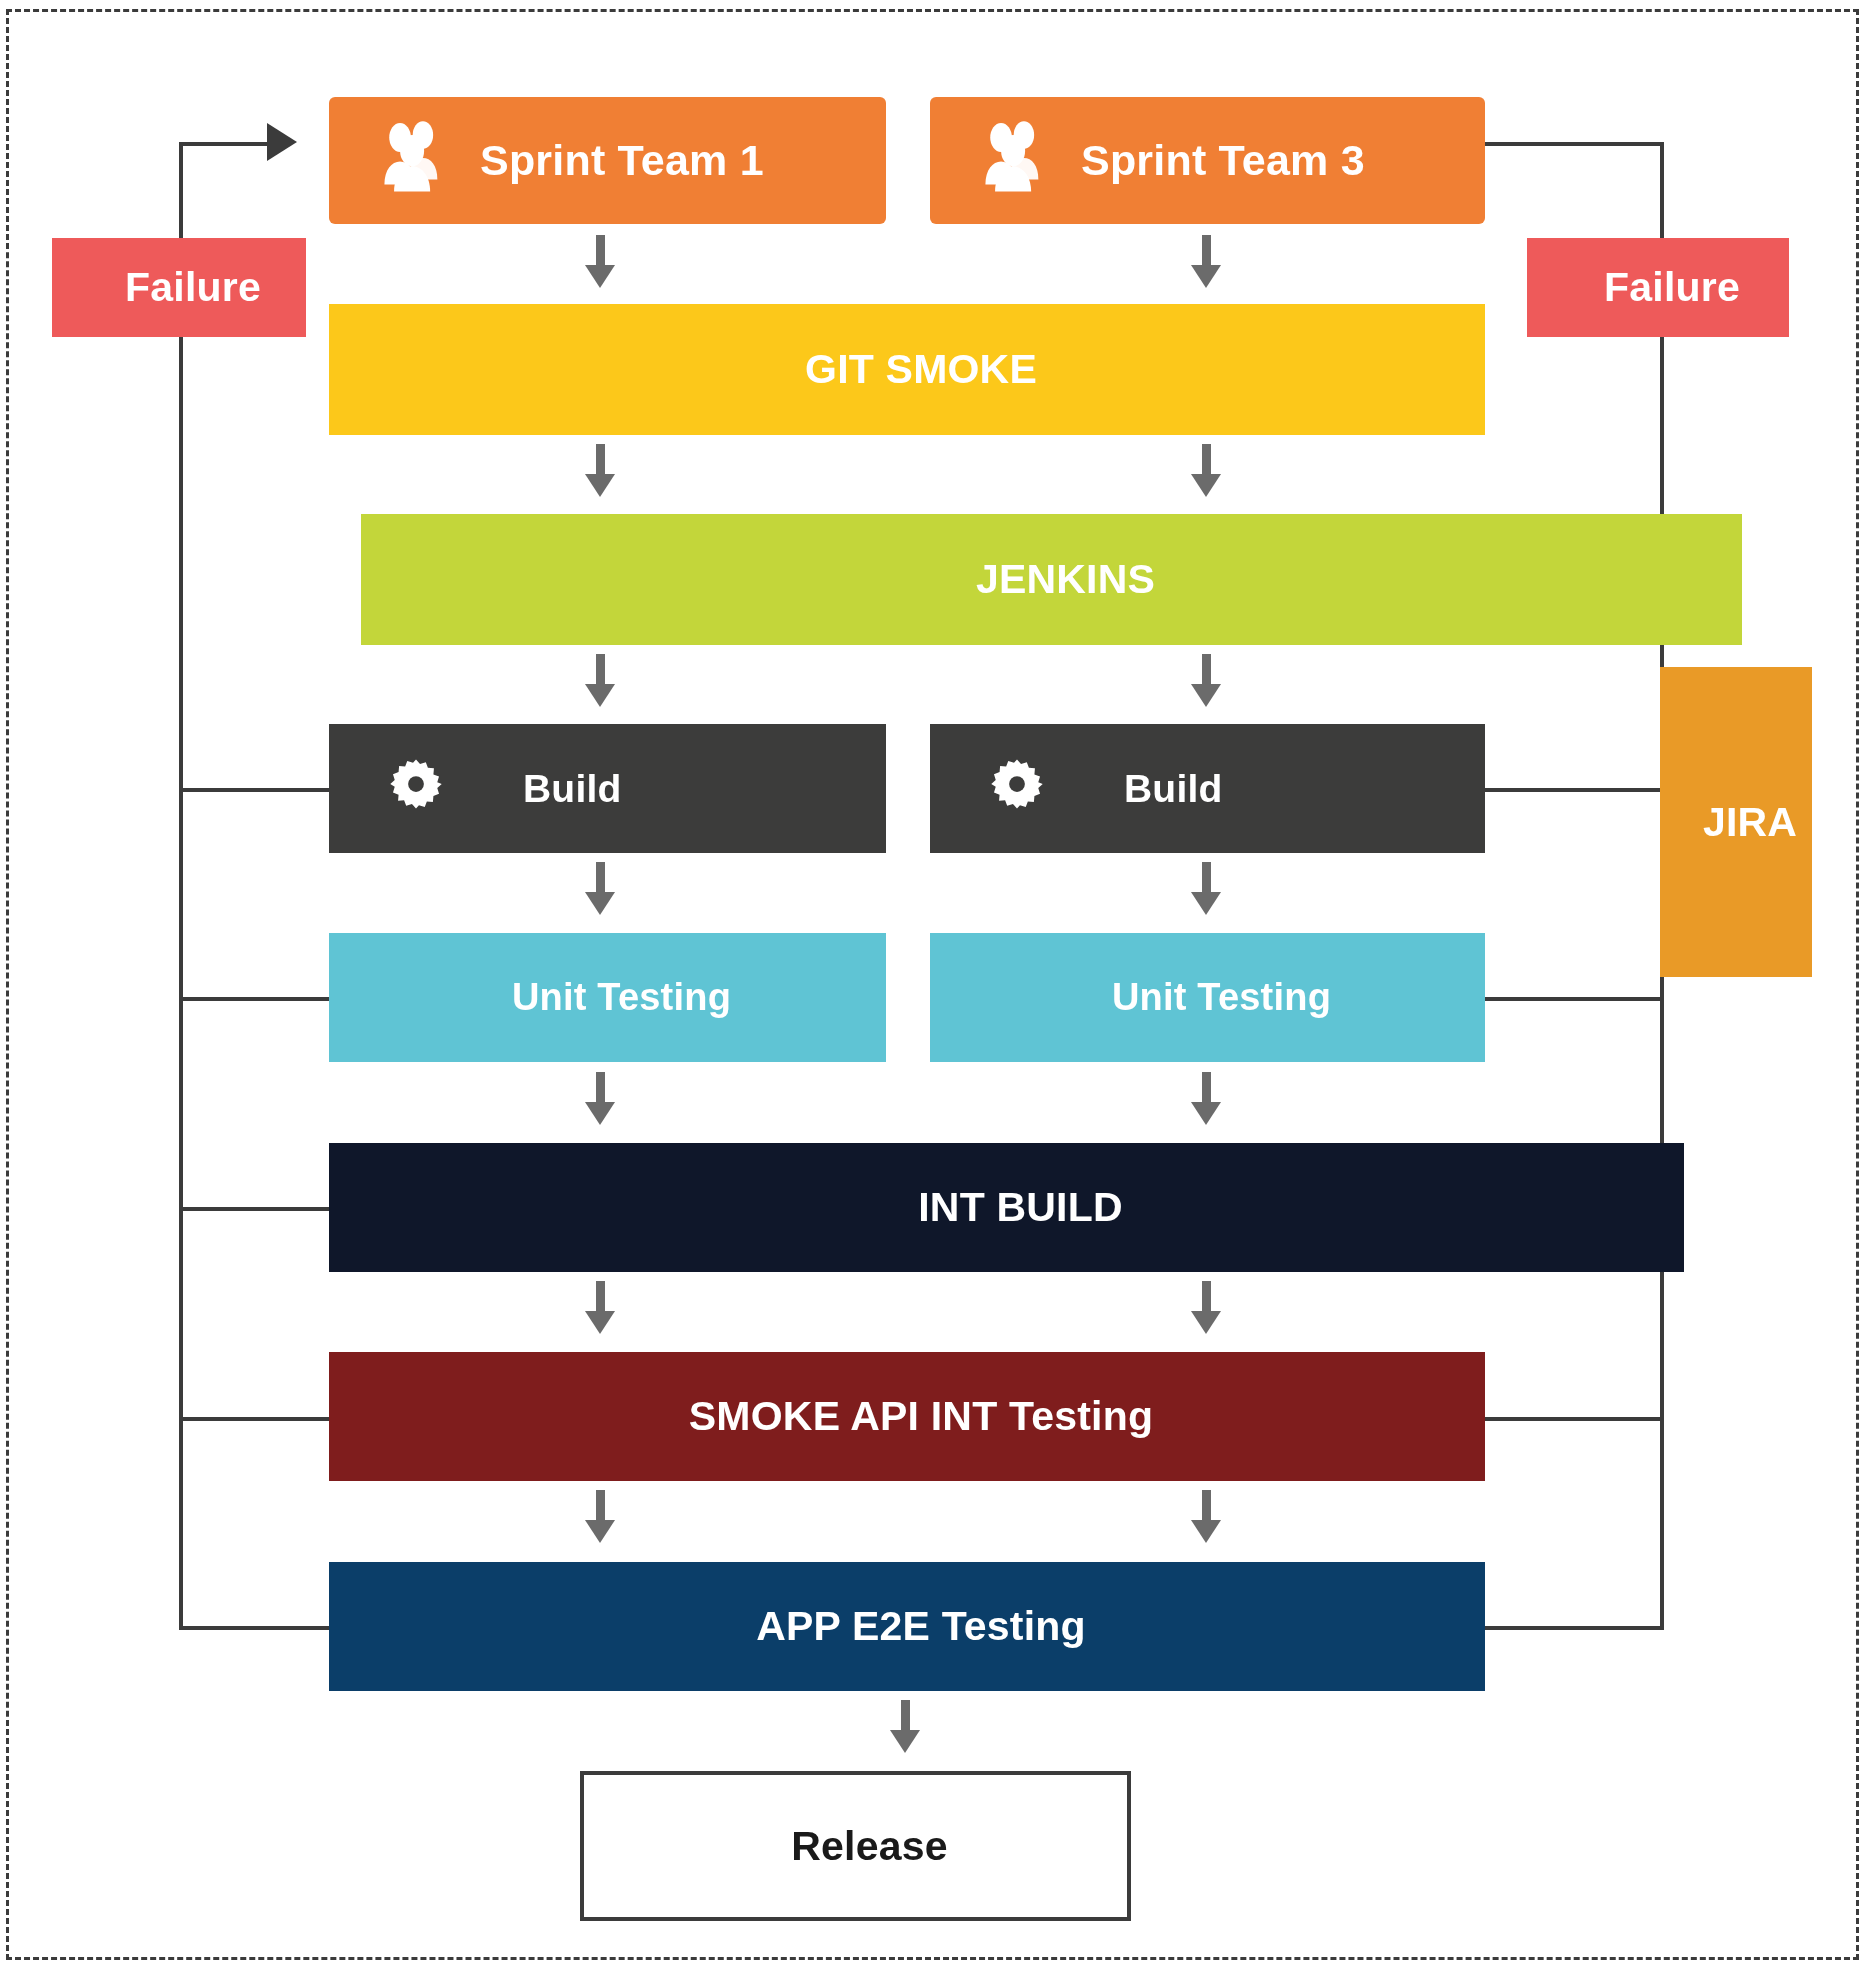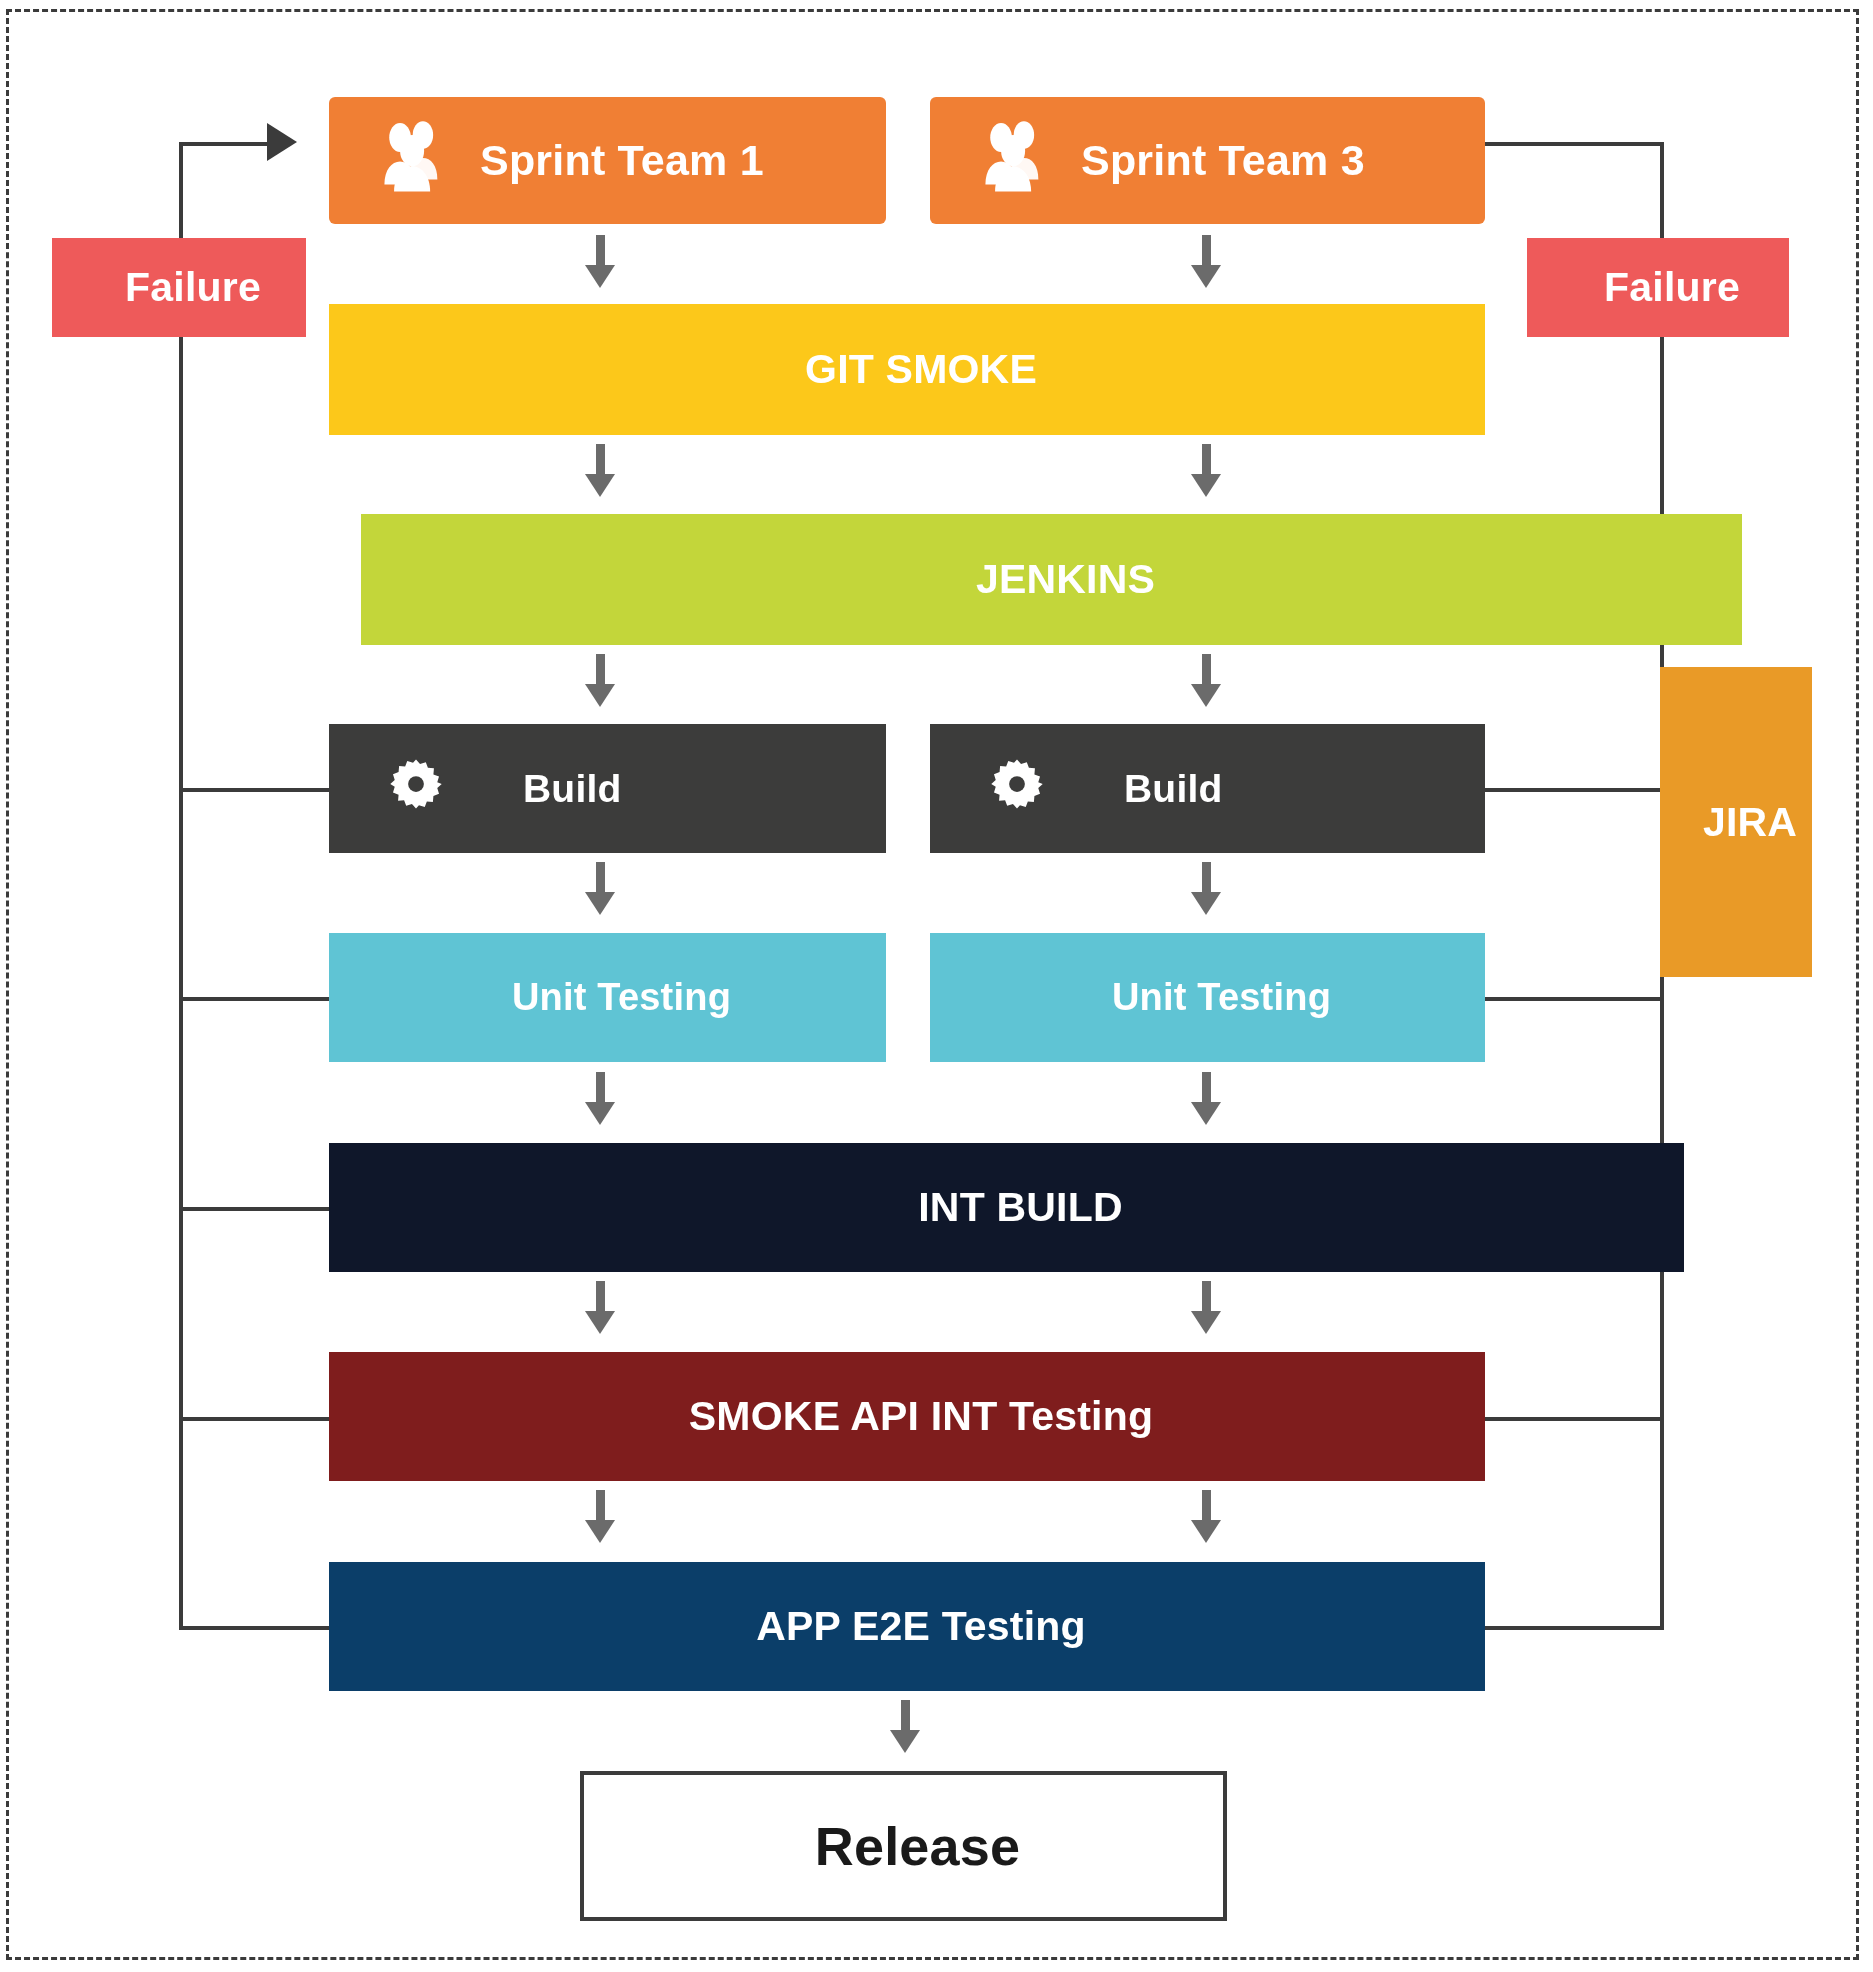--- a/index.html
+++ b/index.html
@@ -287,21 +287,21 @@
   </div>
 
   <div class="box" style="left:329px; top:1352px; width:1156px; height:129px; background:#7f1d1d; font-size:41px;">
     <span class="label">SMOKE API INT Testing</span>
   </div>
 
   <div class="box" style="left:329px; top:1562px; width:1156px; height:129px; background:#0B3E69; font-size:41px;">
     <span class="label">APP E2E Testing</span>
   </div>
 
-  <div class="box release" style="left:580px; top:1771px; width:647px; height:150px; font-size:54px;">
+  <div class="box release" style="left:580px; top:1771px; width:551px; height:150px; font-size:41px;">
     <span class="label">Release</span>
   </div>
 
   <div class="box" style="left:52px; top:238px; width:254px; height:99px; background:#EE5A5A; font-size:41px;">
     <span class="label">Failure</span>
   </div>
 
   <div class="box" style="left:1527px; top:238px; width:262px; height:99px; background:#EE5A5A; font-size:41px;">
     <span class="label">Failure</span>
   </div>

